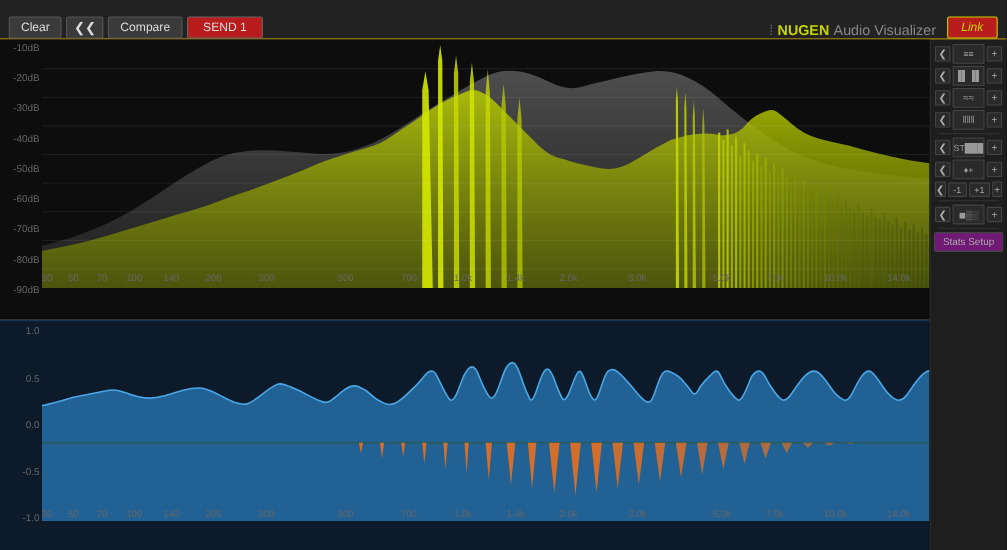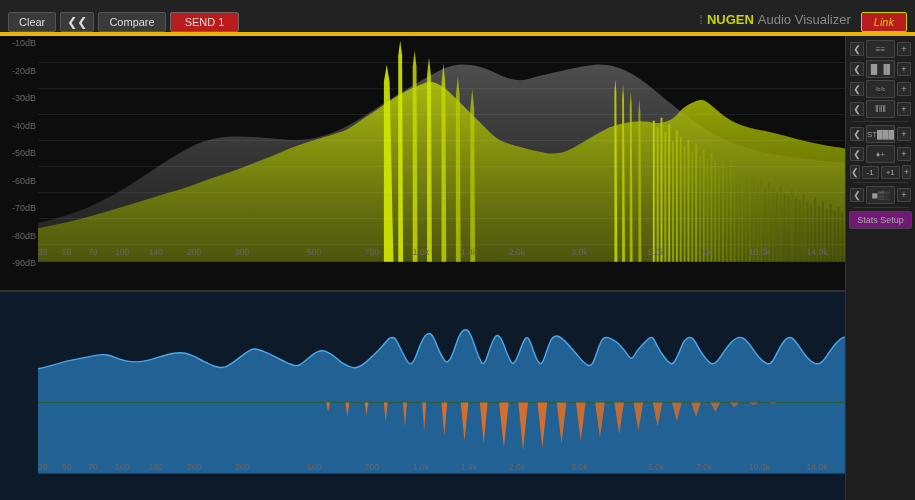--- a/index.html
+++ b/index.html
@@ -8,25 +8,25 @@
       height: 500px;
       background: #1a1a1a;
       font-family: Arial, sans-serif;
       overflow: hidden;
       color: #ccc;
     }
 
     
     #topbar {
       display: flex;
-      align-items: flex-start;
+      align-items: flex-end;
       height: 36px;
       background: #222;
-      padding: 12px 8px;
-      border-bottom: 4px solid #eab308;
+      padding: 0 8px;
+      border-bottom: 1px solid #eab308;
     }
     .tb-btn {
       background: #3a3a3a;
       border: 1px solid #555;
       color: #ddd;
       font-size: 11px;
       padding: 3px 10px;
       cursor: pointer;
       border-radius: 2px;
       margin-right: 4px;
@@ -387,20 +387,27 @@
           <text x="635" y="228">5.0k</text>
           <text x="685" y="228">7.0k</text>
           <text x="740" y="228">10.0k</text>
           <text x="800" y="228">14.0k</text>
         </g>
       </svg>
     </div>
 
     <div id="wave-chart">
 
+      <div class="wave-labels">
+        <span class="wave-label">1.0</span>
+        <span class="wave-label">0.5</span>
+        <span class="wave-label">0.0</span>
+        <span class="wave-label">-0.5</span>
+        <span class="wave-label">-1.0</span>
+      </div>
 
       <svg id="wave-svg" preserveAspectRatio="none" viewBox="0 0 840 189" style="position:absolute;left:38px;top:0;right:0;bottom:20px;">
 
         <path d="M0,189 L0,80 C10,78 20,75 30,72 C40,70 50,68 60,66 C70,64 75,66 80,68 C90,72 100,74 110,72 C120,70 130,66 140,64 C150,62 155,64 160,66 C165,68 168,70 172,72 C180,76 188,80 195,78 C200,76 205,72 210,68 C215,64 218,62 222,60 C226,58 230,60 235,62 C240,64 245,66 248,68 C252,70 255,72 260,74 C265,76 268,78 272,76 C276,74 280,70 285,66 C290,62 295,60 300,62 C305,64 308,66 312,70 C316,74 320,76 325,78 C330,80 335,78 340,74 C345,70 350,65 355,60 C360,55 363,50 366,48 C370,46 372,48 374,52 C376,56 378,60 380,64 C382,68 384,72 386,74 C388,76 390,74 392,70 C394,66 396,60 398,55 C400,50 402,46 405,44 C408,42 410,44 412,48 C414,52 416,58 418,62 C420,66 422,70 424,72 C426,74 428,72 430,68 C432,64 434,58 436,52 C438,46 440,42 443,40 C446,38 448,40 450,44 C452,48 454,54 456,60 C458,66 460,70 462,74 C464,76 466,72 468,66 C470,60 472,54 474,50 C476,46 478,44 480,46 C482,48 484,52 486,58 C488,64 490,68 492,72 C494,76 496,74 498,70 C500,66 502,60 504,55 C506,50 508,46 510,48 C512,50 514,56 516,62 C518,68 520,72 522,74 C524,76 526,72 528,66 C530,60 532,54 534,50 C536,46 540,44 545,48 C550,52 555,58 560,64 C565,70 568,74 572,76 C576,78 578,74 580,68 C582,62 584,56 586,52 C588,48 590,46 595,48 C600,50 605,54 608,58 C612,62 614,66 616,68 C618,70 620,68 622,64 C624,60 628,56 632,52 C636,48 638,46 640,48 C642,50 644,56 648,62 C652,68 655,72 658,74 C660,76 662,74 665,68 C668,62 670,56 672,52 C675,48 678,46 681,48 C684,50 686,56 690,62 C694,68 697,72 700,74 C703,76 706,74 710,68 C714,62 718,56 722,52 C726,48 730,46 734,48 C738,50 742,56 746,62 C750,68 754,72 758,74 C761,76 764,74 767,68 C770,62 773,56 776,52 C779,48 782,46 785,48 C788,50 792,56 796,62 C800,68 804,72 808,74 C812,76 816,74 820,68 C824,62 828,56 832,52 C836,48 838,47 840,47 L840,189 Z" fill="#2a7ab8" opacity="0.75"></path>
 
         <path d="M0,80 C10,78 20,75 30,72 C40,70 50,68 60,66 C70,64 75,66 80,68 C90,72 100,74 110,72 C120,70 130,66 140,64 C150,62 155,64 160,66 C165,68 168,70 172,72 C180,76 188,80 195,78 C200,76 205,72 210,68 C215,64 218,62 222,60 C226,58 230,60 235,62 C240,64 245,66 248,68 C252,70 255,72 260,74 C265,76 268,78 272,76 C276,74 280,70 285,66 C290,62 295,60 300,62 C305,64 308,66 312,70 C316,74 320,76 325,78 C330,80 335,78 340,74 C345,70 350,65 355,60 C360,55 363,50 366,48 C370,46 372,48 374,52 C376,56 378,60 380,64 C382,68 384,72 386,74 C388,76 390,74 392,70 C394,66 396,60 398,55 C400,50 402,46 405,44 C408,42 410,44 412,48 C414,52 416,58 418,62 C420,66 422,70 424,72 C426,74 428,72 430,68 C432,64 434,58 436,52 C438,46 440,42 443,40 C446,38 448,40 450,44 C452,48 454,54 456,60 C458,66 460,70 462,74 C464,76 466,72 468,66 C470,60 472,54 474,50 C476,46 478,44 480,46 C482,48 484,52 486,58 C488,64 490,68 492,72 C494,76 496,74 498,70 C500,66 502,60 504,55 C506,50 508,46 510,48 C512,50 514,56 516,62 C518,68 520,72 522,74 C524,76 526,72 528,66 C530,60 532,54 534,50 C536,46 540,44 545,48 C550,52 555,58 560,64 C565,70 568,74 572,76 C576,78 578,74 580,68 C582,62 584,56 586,52 C588,48 590,46 595,48 C600,50 605,54 608,58 C612,62 614,66 616,68 C618,70 620,68 622,64 C624,60 628,56 632,52 C636,48 638,46 640,48 C642,50 644,56 648,62 C652,68 655,72 658,74 C660,76 662,74 665,68 C668,62 670,56 672,52 C675,48 678,46 681,48 C684,50 686,56 690,62 C694,68 697,72 700,74 C703,76 706,74 710,68 C714,62 718,56 722,52 C726,48 730,46 734,48 C738,50 742,56 746,62 C750,68 754,72 758,74 C761,76 764,74 767,68 C770,62 773,56 776,52 C779,48 782,46 785,48 C788,50 792,56 796,62 C800,68 804,72 808,74 C812,76 816,74 820,68 C824,62 828,56 832,52 C836,48 838,47 840,47" fill="none" stroke="#4aa8e8" stroke-width="1.5"></path>
 
         <line x1="0" y1="115" x2="840" y2="115" stroke="#2a5a3a" stroke-width="1"></line>
 
         <g>

